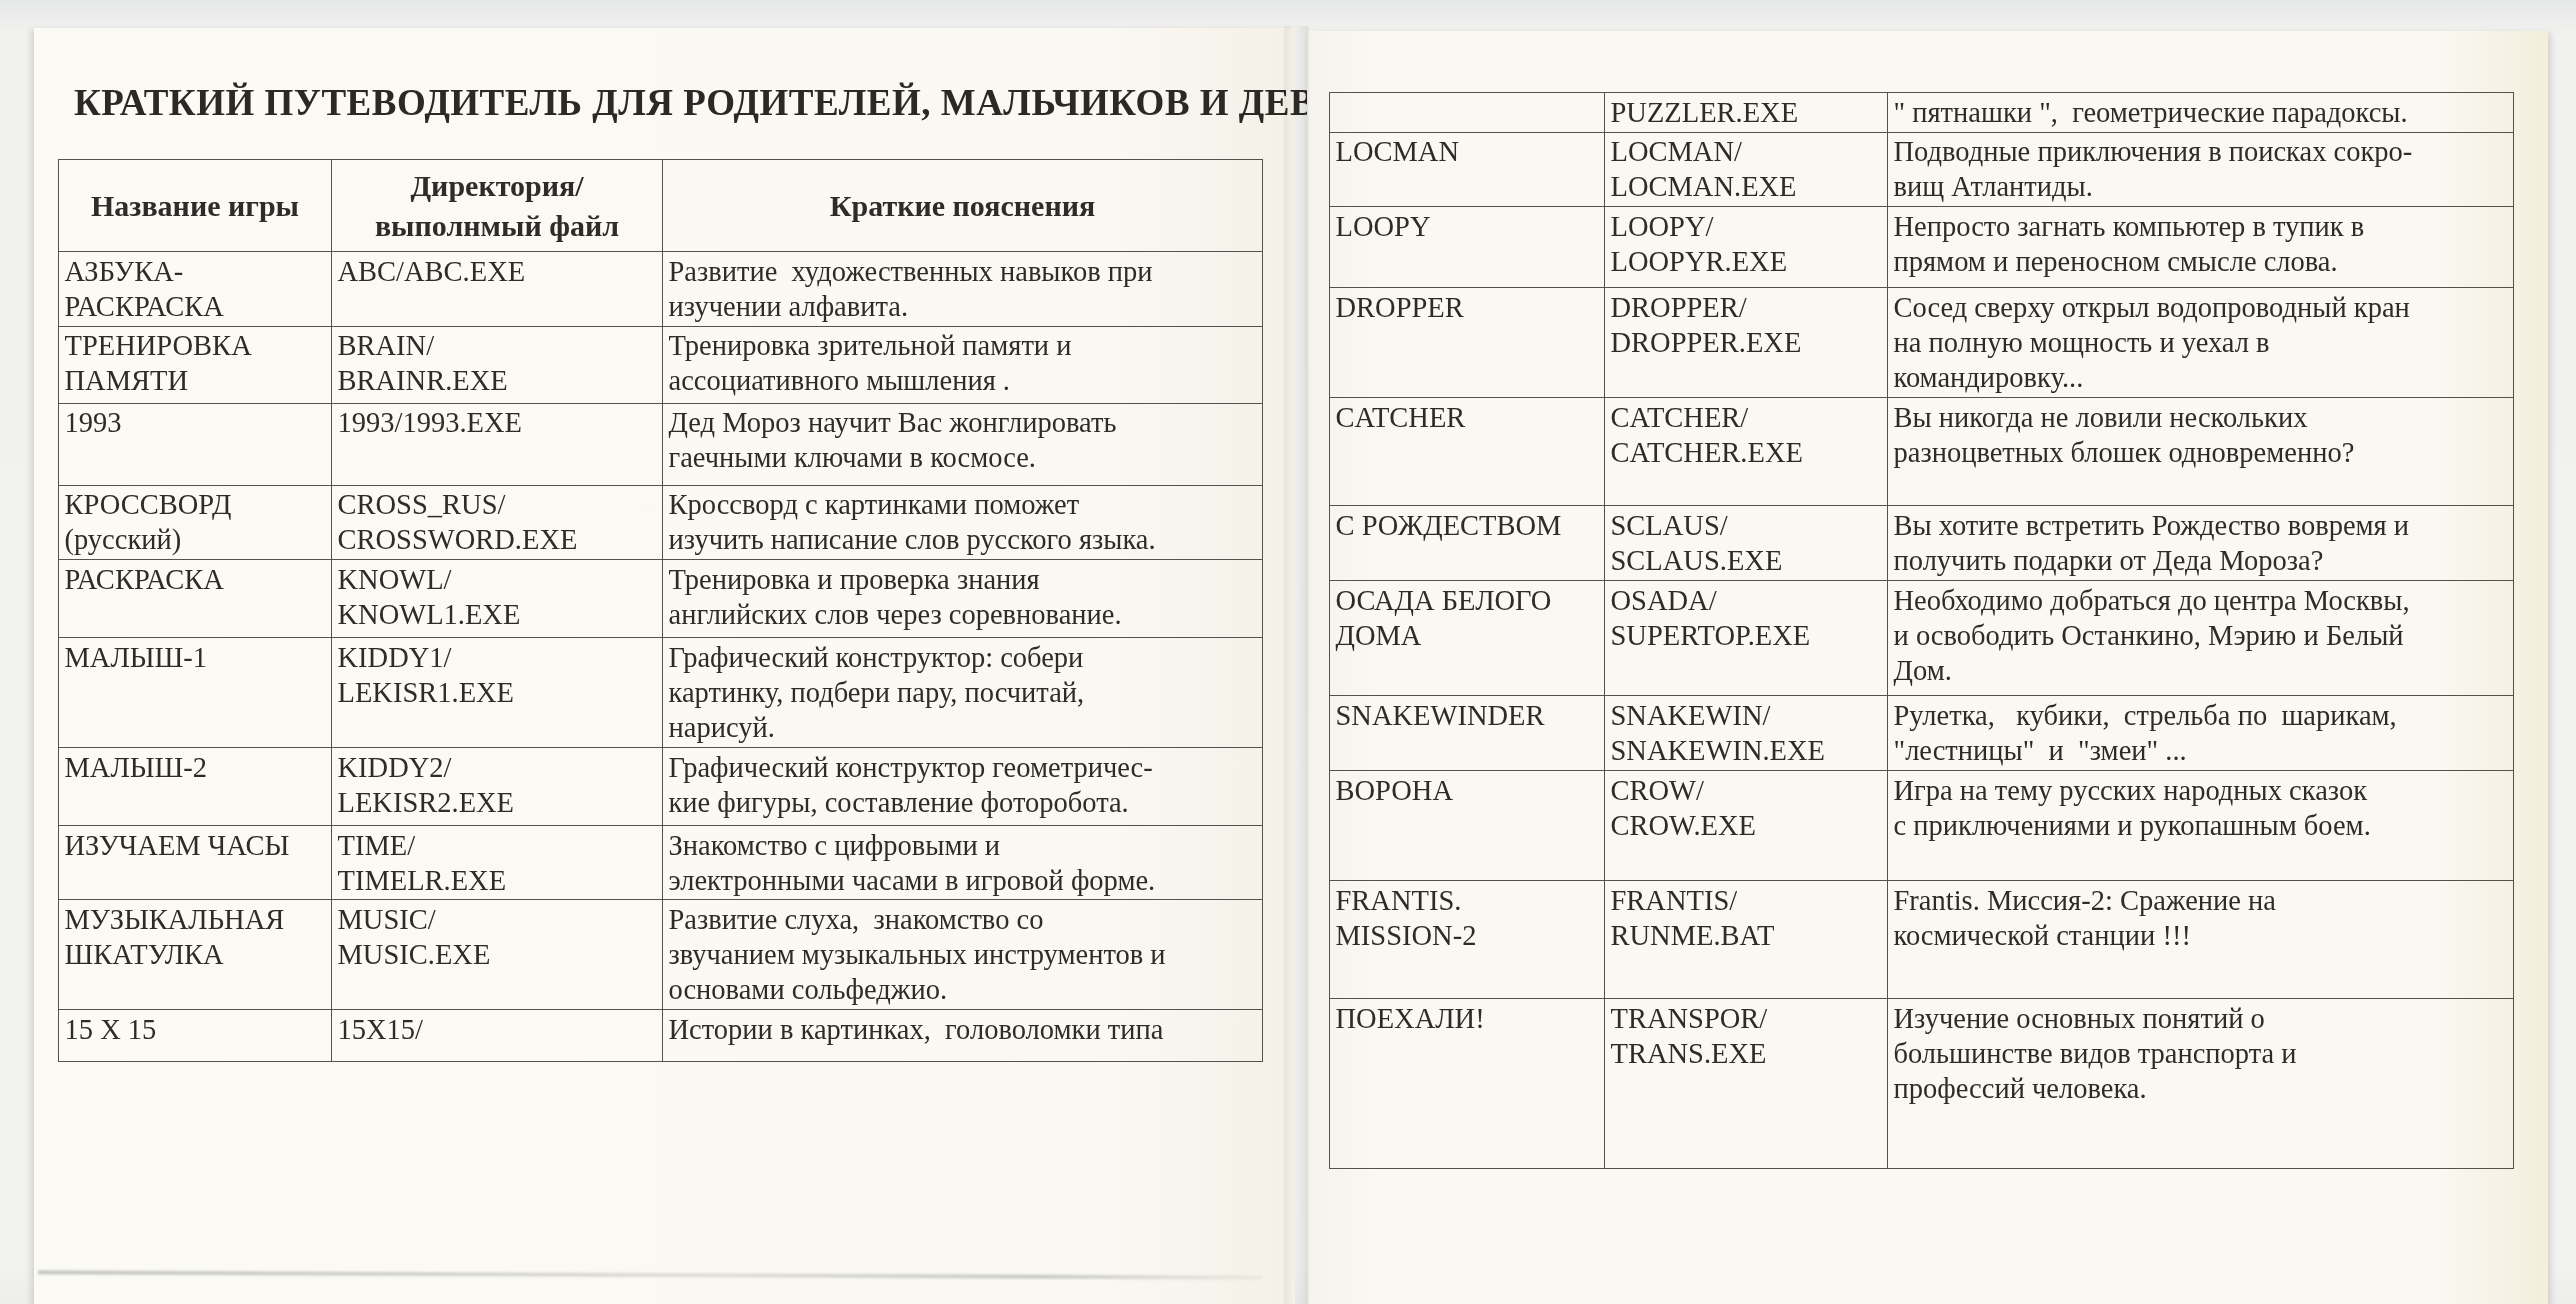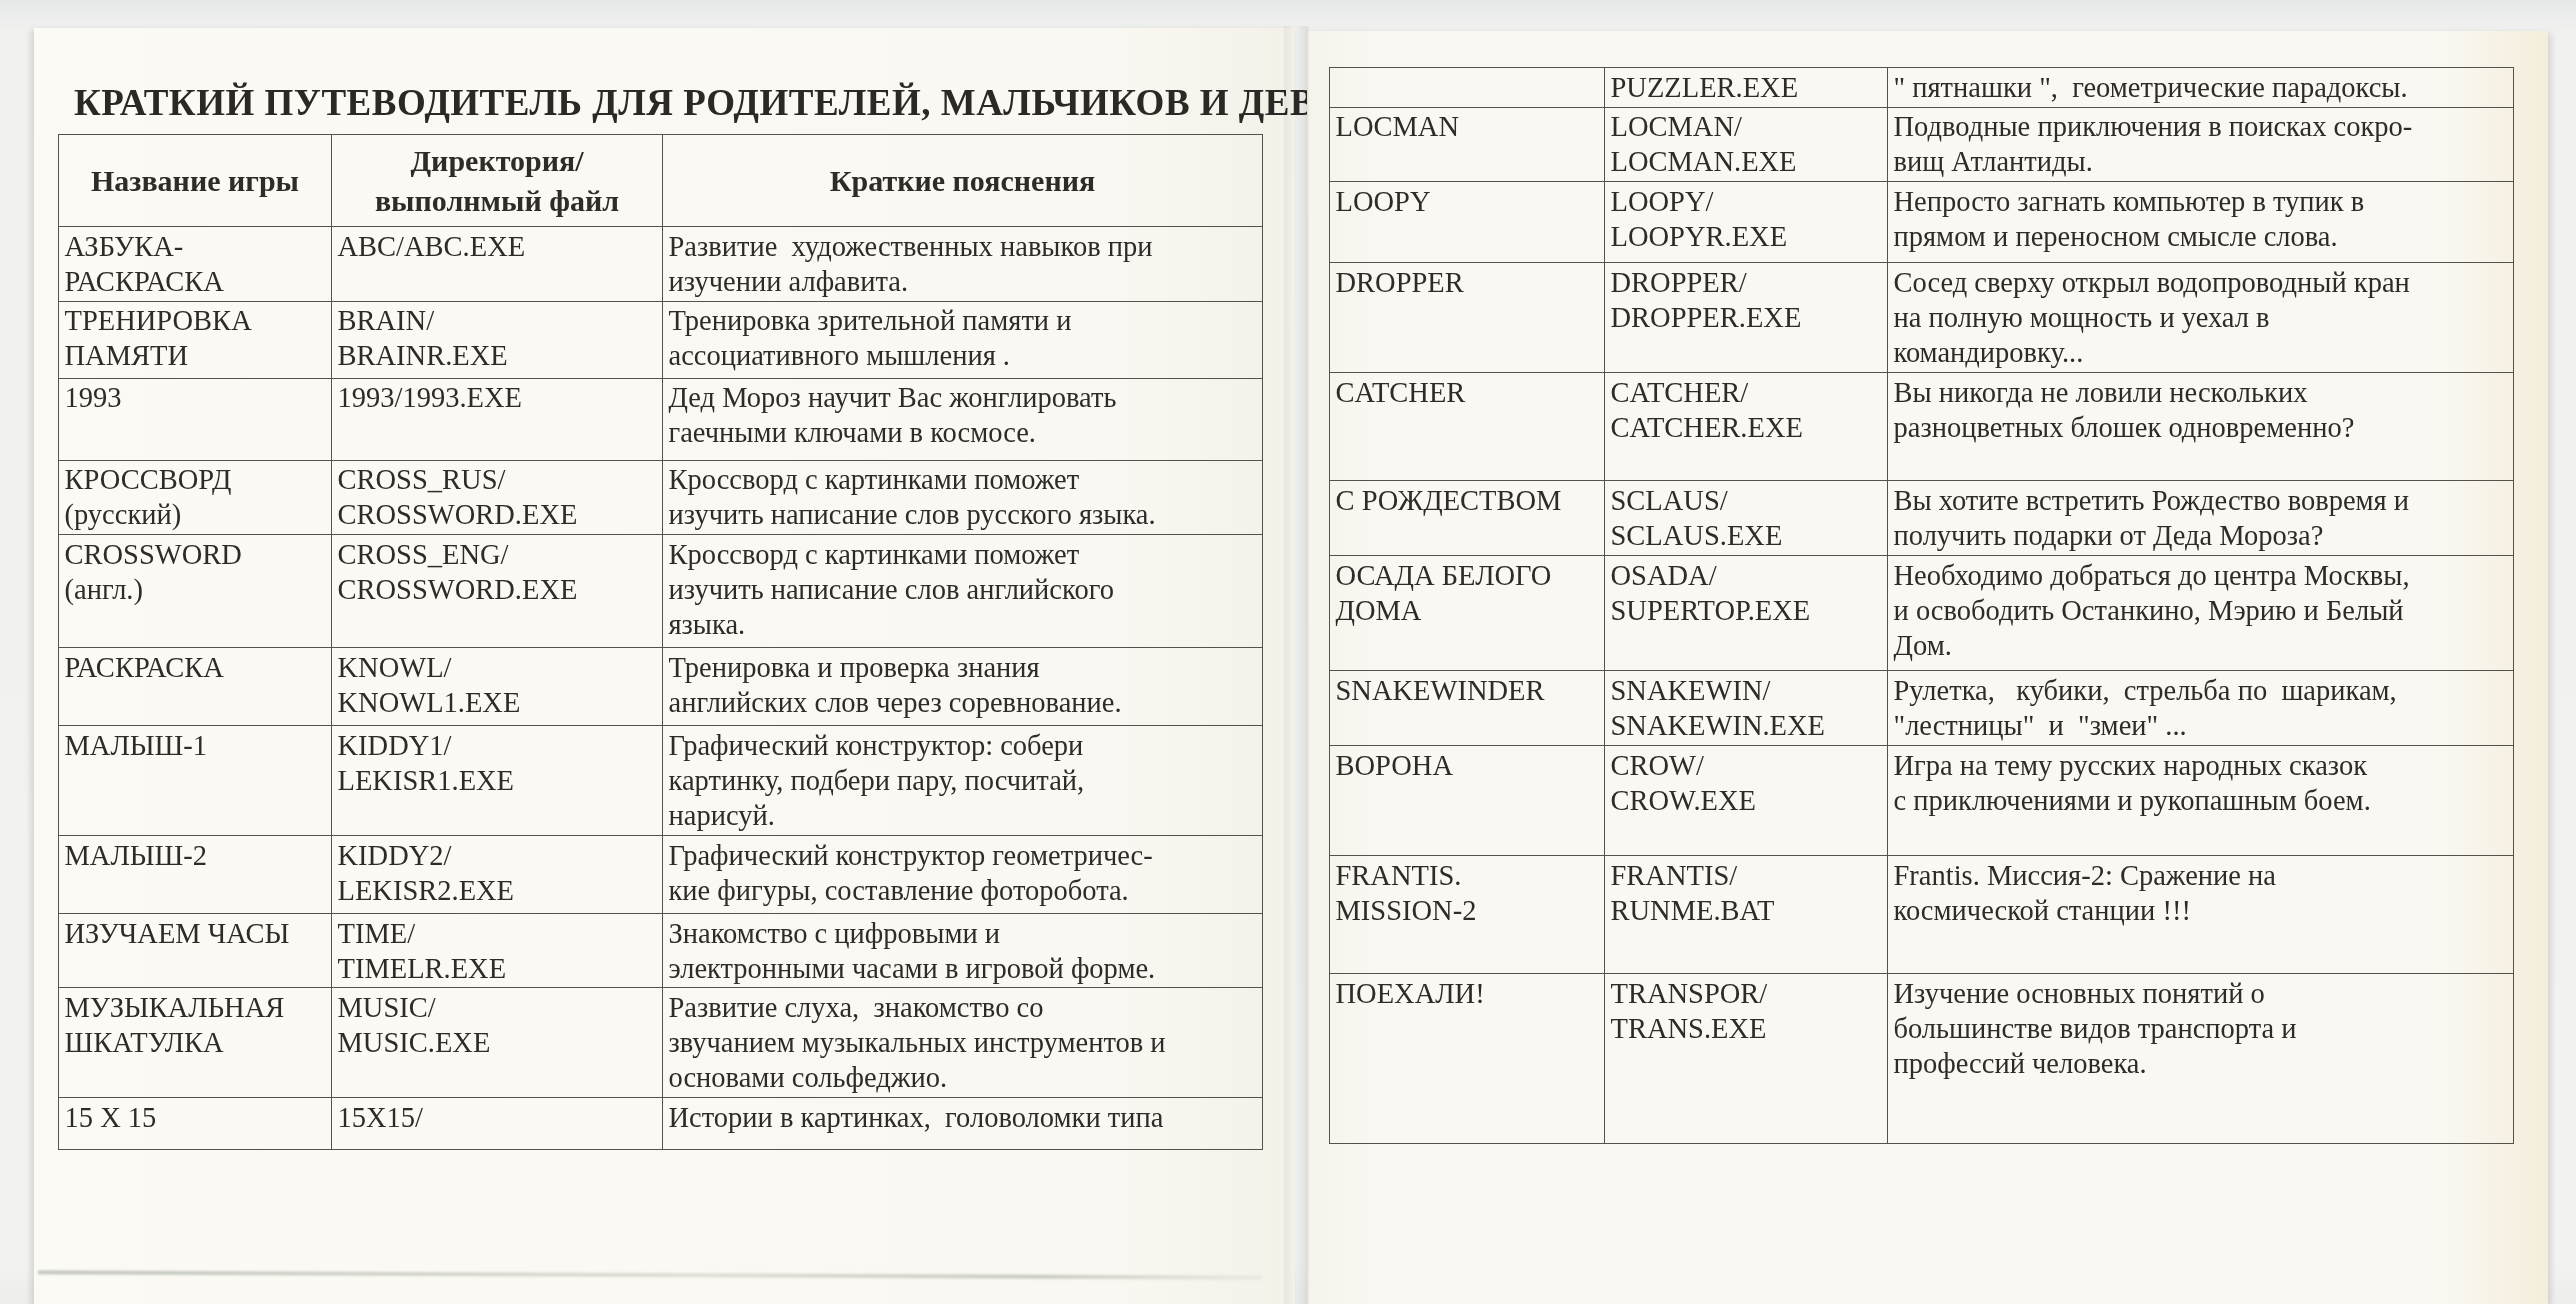--- a/index.html
+++ b/index.html
@@ -30,21 +30,21 @@
     background:linear-gradient(90deg,rgba(104,118,100,0.38),rgba(120,128,112,0.22) 55%,rgba(90,100,88,0.30) 82%,rgba(0,0,0,0.04));
     filter:blur(0.9px);
     transform:rotate(0.25deg);
   }
   .title{
     position:absolute;left:40px;top:53px;width:1214px;
     font-size:37px;font-weight:bold;letter-spacing:0.5px;
     white-space:pre;color:#2b2926;
   }
   table.games{
-    position:absolute;border-collapse:collapse;table-layout:fixed;
+    position:absolute;border-collapse:collapse;table-layout:fixed;margin-top:25px;
   }
   .page-left table.games{left:24px;top:106px;width:1204px;}
   .page-right table.games{left:22px;top:36px;width:1184px;}
   table.games col.w-name-l{width:273px;} table.games col.w-dir-l{width:331px;} table.games col.w-desc-l{width:600px;}
   table.games col.w-name-r{width:275px;} table.games col.w-dir-r{width:283px;} table.games col.w-desc-r{width:626px;}
   table.games th, table.games td{
     border:1.8px solid #55524e;
     vertical-align:top;
     white-space:pre;
     overflow:hidden;
@@ -104,29 +104,20 @@
 гаечными ключами в космосе.</td>
       </tr>
       <tr style="height:67px">
         <td class="c-name">КРОССВОРД
 (русский)</td>
         <td class="c-dir">CROSS_RUS/
 CROSSWORD.EXE</td>
         <td class="c-desc">Кроссворд с картинками поможет
 изучить написание слов русского языка.</td>
       </tr>
-      <tr style="height:113px">
-        <td class="c-name">CROSSWORD
-(англ.)</td>
-        <td class="c-dir">CROSS_ENG/
-CROSSWORD.EXE</td>
-        <td class="c-desc">Кроссворд с картинками поможет
-изучить написание слов английского
-языка.</td>
-      </tr>
       <tr style="height:78px">
         <td class="c-name">РАСКРАСКА</td>
         <td class="c-dir">KNOWL/
 KNOWL1.EXE</td>
         <td class="c-desc">Тренировка и проверка знания
 английских слов через соревнование.</td>
       </tr>
       <tr style="height:108px">
         <td class="c-name">МАЛЫШ-1</td>
         <td class="c-dir">KIDDY1/

